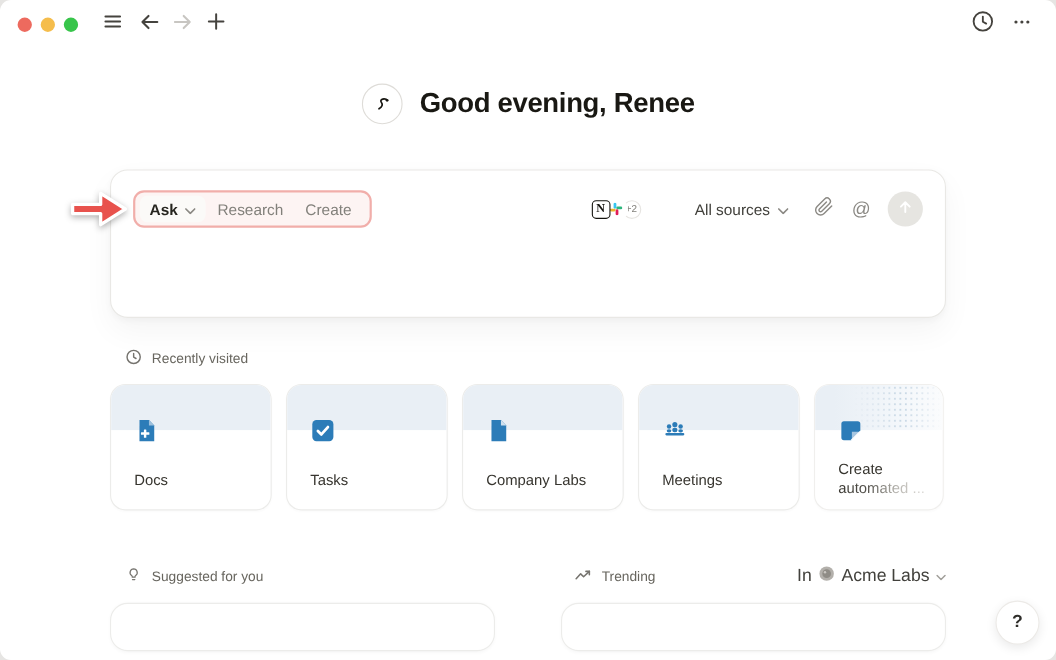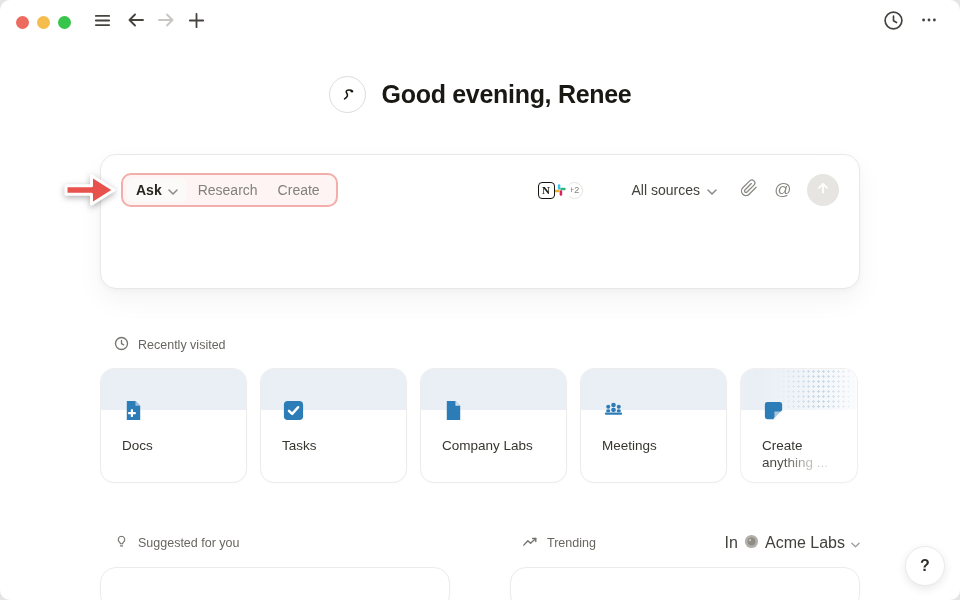--- a/index.html
+++ b/index.html
@@ -52,29 +52,29 @@
               margin-left:-3px; z-index:1; font-size:9px; color:#82807b;
               display:flex; align-items:center; justify-content:center; box-shadow:0 0 0 1.5px #fff; }
   .all-sources { display:flex; align-items:center; gap:7px; font-size:14px; color:#42413c; margin-right:18px; cursor:default;margin-left:40px; }
   .icon-btn { display:flex; align-items:center; justify-content:center; width:28px; height:28px;
               color:#8b8984; margin-right:6px; cursor:default; }
   .at-symbol { font-size:17px; color:#8b8984; }
   .send-btn { width:32px; height:32px; border-radius:50%; background:#e6e5e1; margin-left:4px;
               display:flex; align-items:center; justify-content:center; cursor:default; }
 
   
-  .recent { width:760px; margin:47px auto 0; }
+  .recent { width:760px; margin:28px auto 0; }
   .section-label { display:flex; align-items:center; gap:9px; font-size:12.5px; font-weight:500;
               color:#68665f; padding-left:14px; }
   .cards { display:flex; gap:13px; margin-top:14px; }
   .card { width:147px; height:115px; background:#fff; border:1px solid #ececea; border-radius:14px;
           position:relative; overflow:hidden; box-shadow:0 1px 2px rgba(0,0,0,.02); cursor:default; }
   .card-head { height:41px; background:#e9eff5; }
   .card-icon { position:absolute; left:21px; top:30px; color:#2c7cb8; }
-  .card-label { position:absolute; left:21px; top:69px; font-size:13.5px; font-weight:500; color:#37352f; }
+  .card-label { position:absolute; left:21px; top:79px; font-size:13.5px; font-weight:500; color:#37352f; }
   .card--peek { width:118px; border-color:#f0efed; }
   .card--peek .card-head { background:linear-gradient(90deg,#e9eff5 15%, #f2f6fa 60%, #fbfcfd 100%); }
   .card--peek .card-head::after { content:""; display:block; height:100%; margin-left:30%;
           background-image:radial-gradient(#c6d6e4 1px, transparent 1.2px); background-size:5px 5px;
           -webkit-mask-image:linear-gradient(90deg, transparent, #000 55%, transparent 98%);
           mask-image:linear-gradient(90deg, transparent, #000 55%, transparent 98%); }
   .card-label.two-line { top:68px; line-height:17px; }
   .fade-text { background:linear-gradient(90deg,#37352f 0%, #55534d 35%, #bcbab5 70%, #dcdad6 100%);
           -webkit-background-clip:text; background-clip:text; color:transparent; }
 
@@ -293,21 +293,21 @@
         <div class="card-head"></div>
         <span class="card-icon">
           <svg width="23" height="23" viewBox="0 0 24 24">
             <path d="M3 5.5A2.5 2.5 0 015.5 3h13A2.5 2.5 0 0121 5.5V13l-8 8H5.5A2.5 2.5 0 013 18.5z" fill="#2c7cb8"></path>
             <path d="M21 13l-8 8v-8z" fill="#a7c6e0"></path>
             <path d="M12.3 21.4 21.4 12.3" stroke="#fff" stroke-width="1.4"></path>
           </svg>
         </span>
         <div class="card-label two-line">
           <span>Create</span><br>
-          <span class="fade-text">anything ...</span>
+          <span class="fade-text">automated ...</span>
         </div>
       </div>
 
     </div>
   </div>
 
   <div class="bottom-row">
 
     <div class="bcol">
       <div class="bcol-head">

